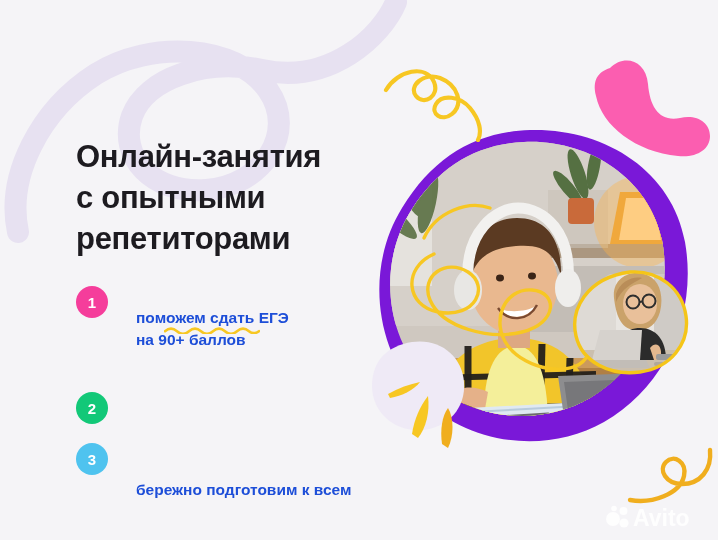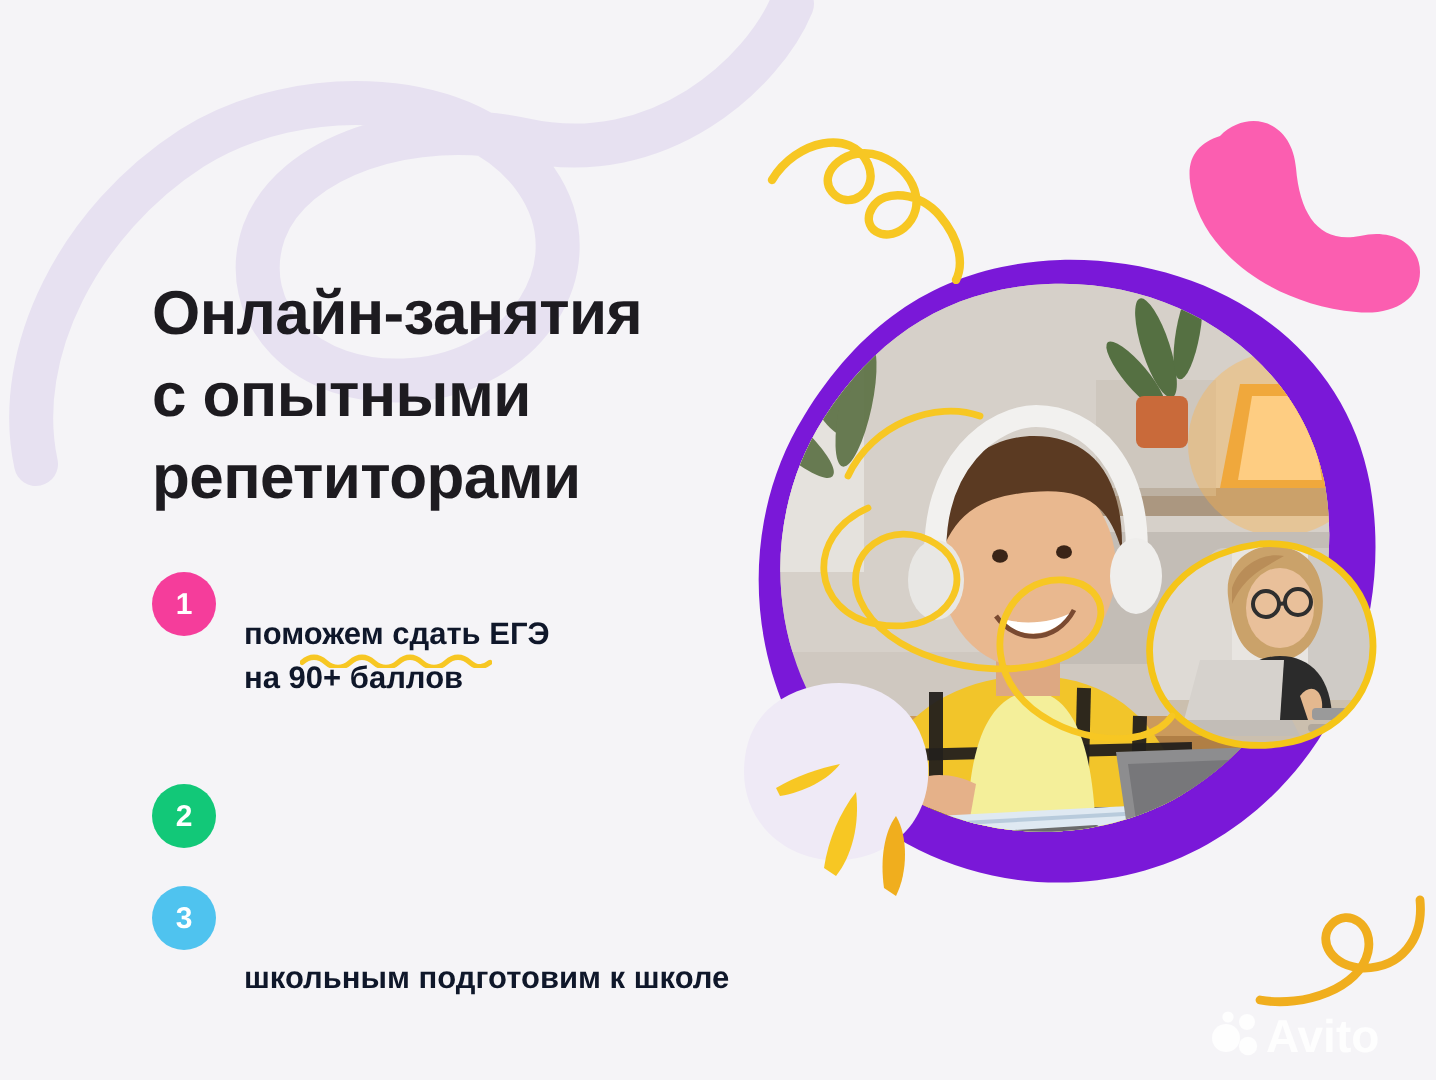--- a/index.html
+++ b/index.html
@@ -68,22 +68,22 @@
     border-radius: 50%;
     color: #ffffff;
     font-size: 15px;
     font-weight: 700;
     display: flex;
     align-items: center;
     justify-content: center;
     margin-top: 1px;
   }
   .feature-text {
-    margin-left: 14px;
-    color: #0f172a;
+    margin-left: 28px;
+    color: #1d4ed8;
     font-size: 15.5px;
     line-height: 22px;
     font-weight: 600;
     white-space: pre-line;
     position: relative;
   }
   .wavy {
     position: absolute;
     left: 28px;
     top: 42px;
@@ -163,21 +163,21 @@
       </div>
     </div>
 
     <div class="feature" style="margin-top:12px">
       <div class="badge" style="background:#12c878">2</div>
     </div>
 
     <div class="feature" style="margin-top:10px">
       <div class="badge" style="background:#4fc3ef">3</div>
       <div class="feature-text" style="line-height:32px">
-        <span>школьным подготовим к школе</span>
+        <span>бережно подготовим к всем</span>
       </div>
     </div>
 
   </div>
 
   <div class="photo-wrap">
     <svg width="318" height="318" viewBox="0 0 318 318" fill="none">
       <defs>
 
         <path id="ringBlob" d="M158 4 C 232 2, 300 44, 313 116 C 326 190, 292 262, 232 296 C 172 330, 92 318, 46 268 C 2 220, -6 140, 30 82 C 62 30, 104 6, 158 4 Z"></path>

